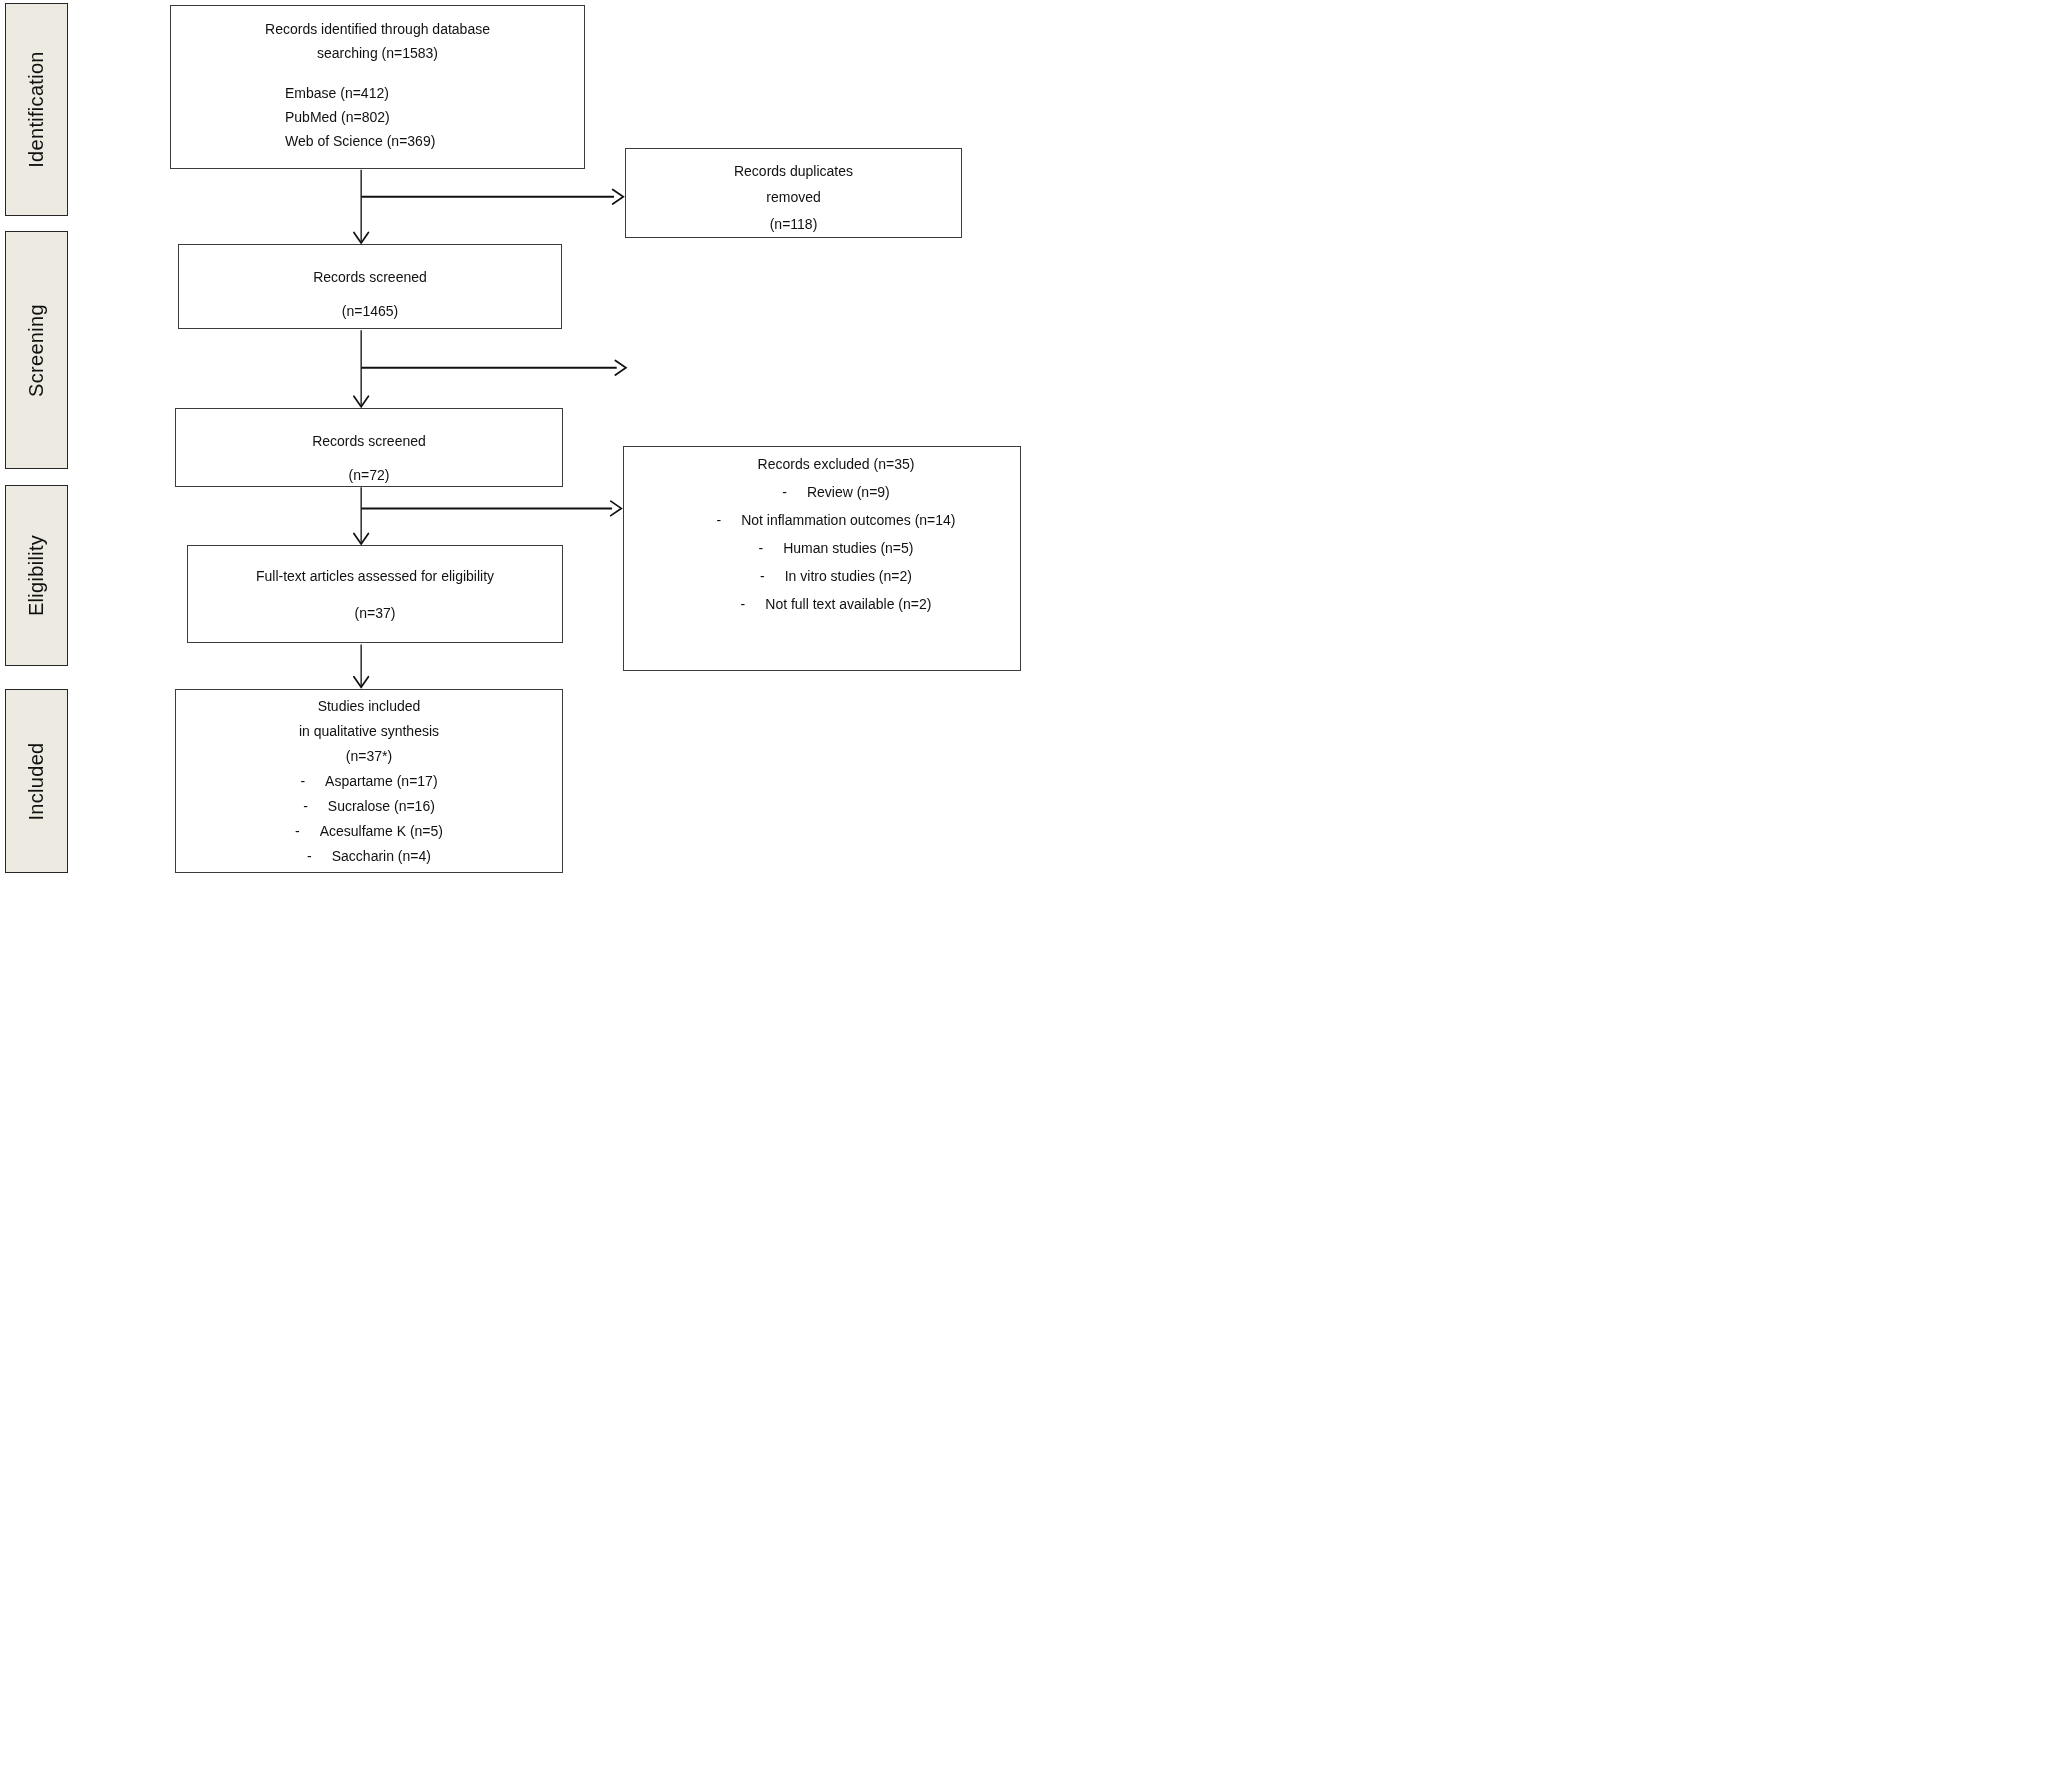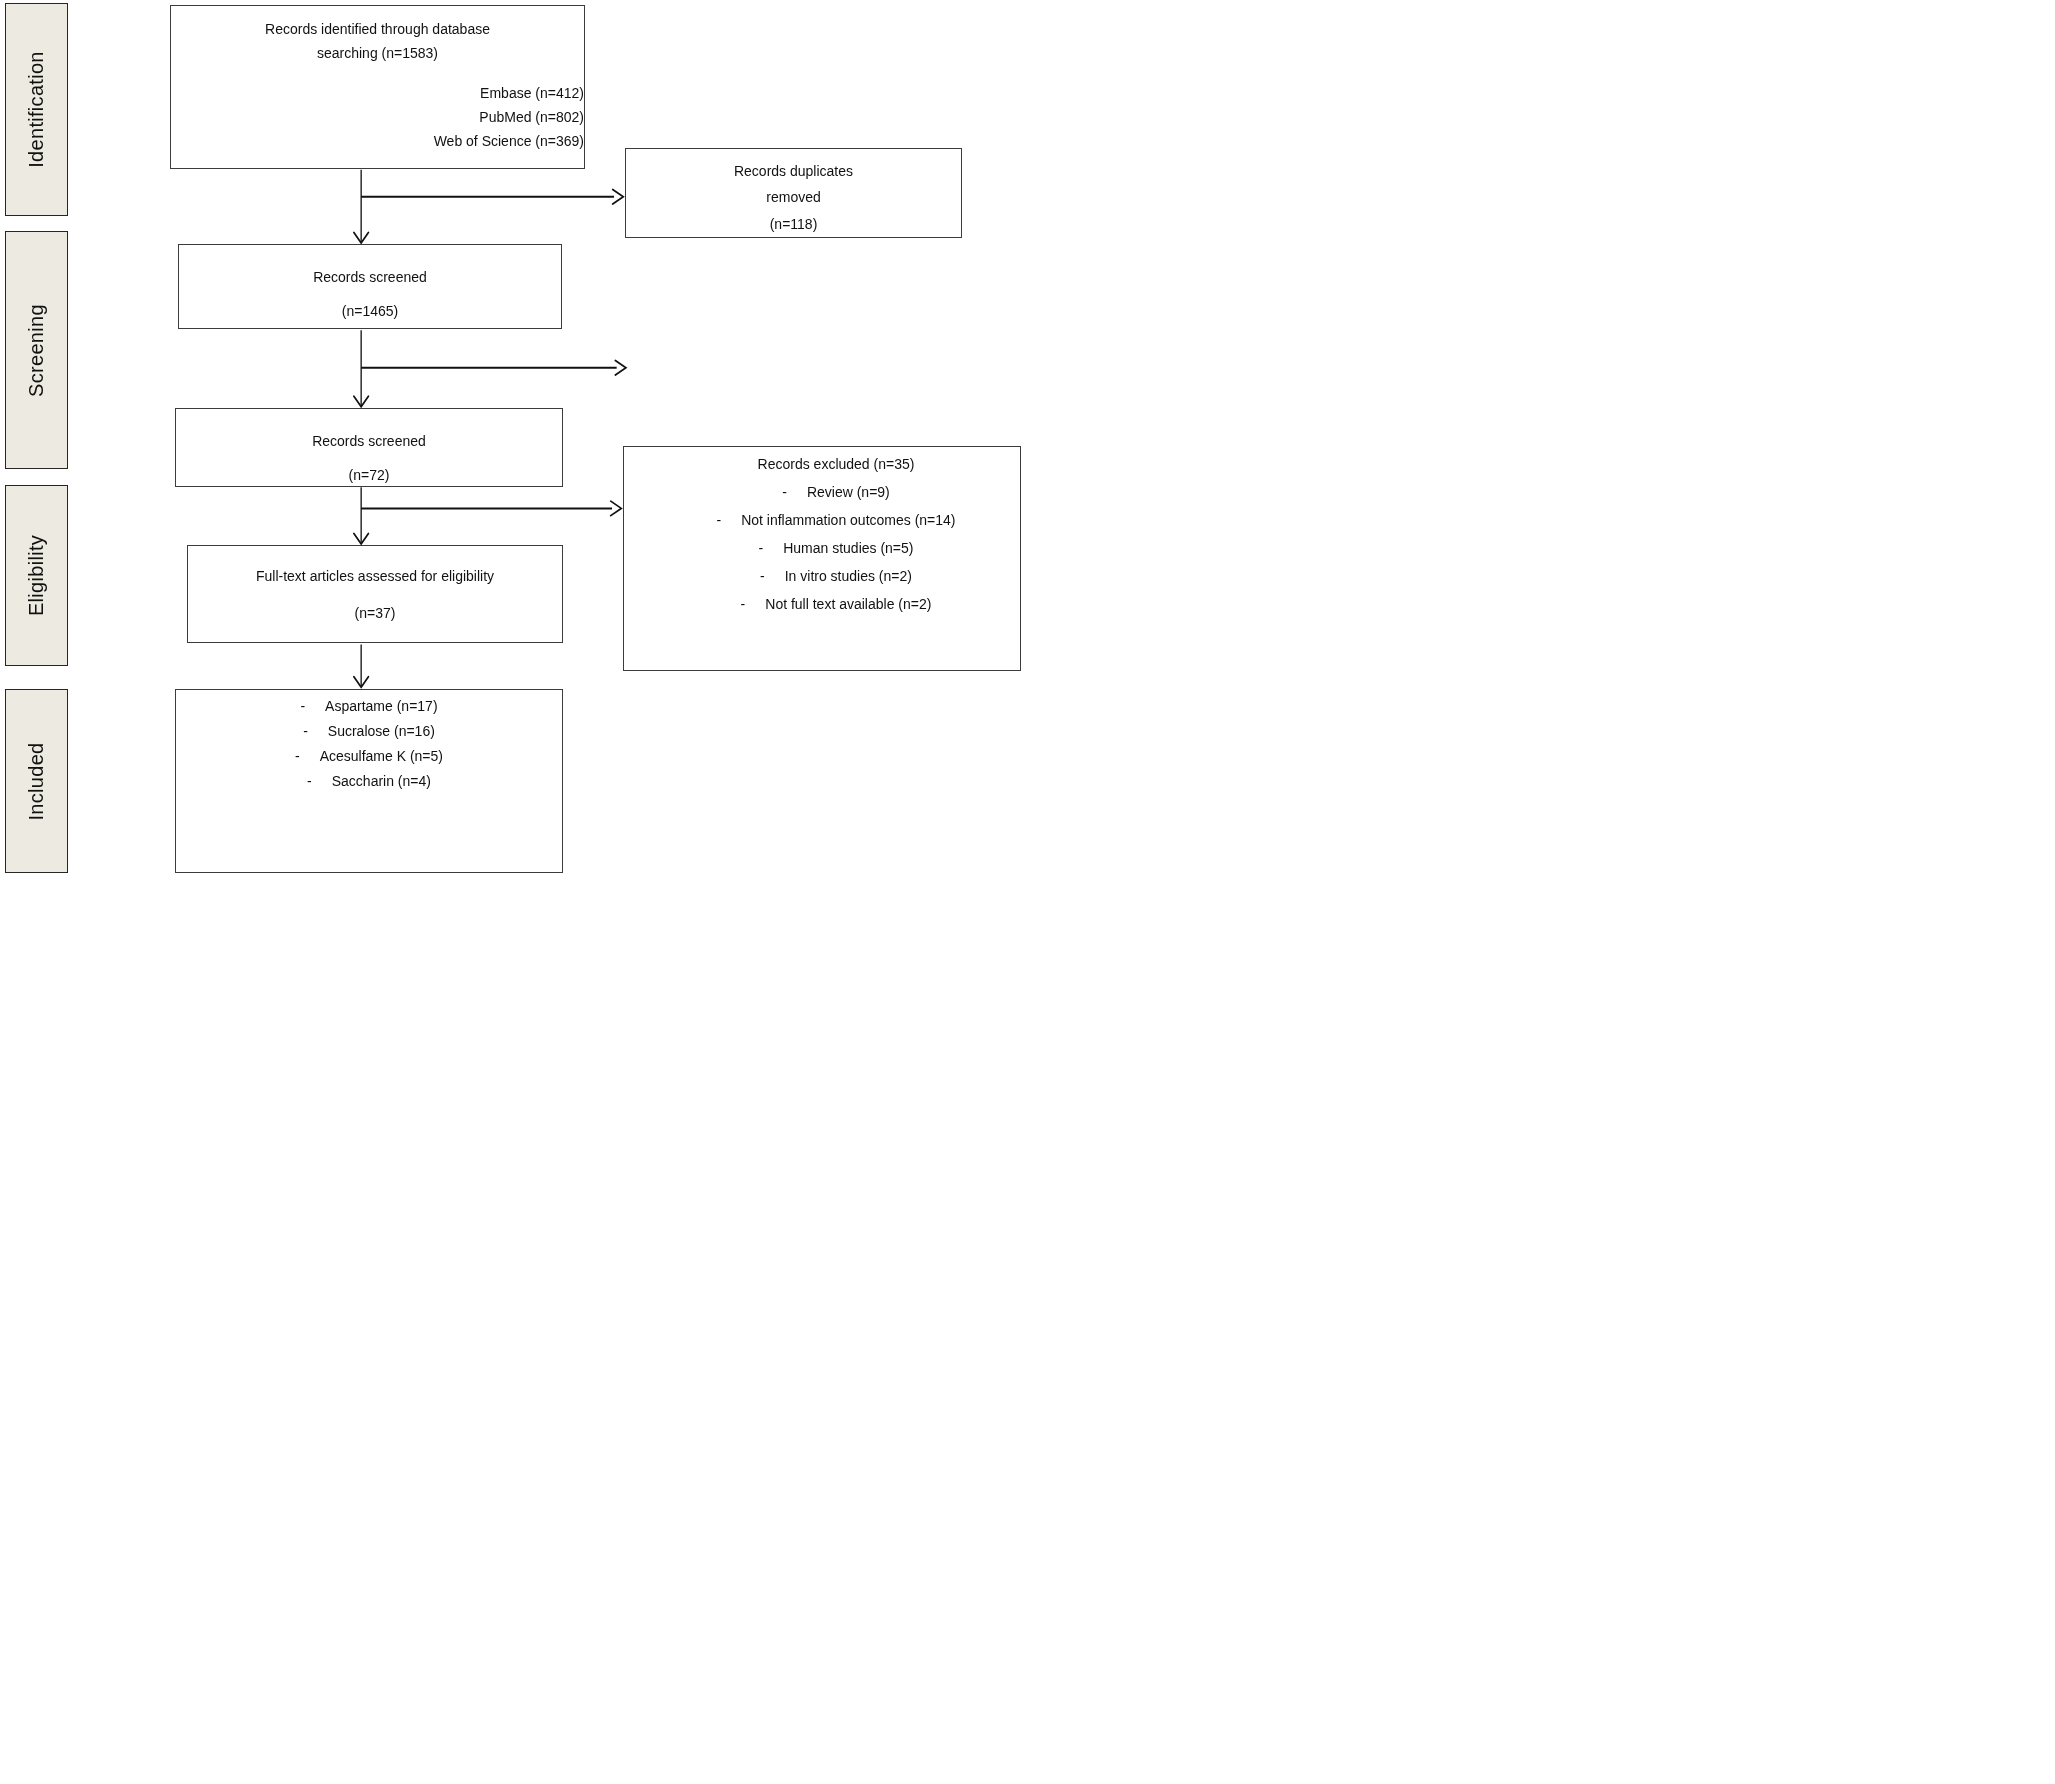--- a/index.html
+++ b/index.html
@@ -45,21 +45,21 @@
     border:1.3px solid var(--box-border);
     box-sizing:border-box;
     font-size:14px;
     text-align:center;
     color:var(--text);
   }
   .box .line{white-space:nowrap;}
   .b-identified{line-height:24px;padding-top:10.6px;}
   .b-identified .gap{height:16px;}
   .b-identified .sources{text-align:left;padding-left:114px;}
-  .b-identified .sources .line{line-height:24px;text-align:right;}
+  .b-identified .sources .line{line-height:24px;}
   .b-dup{line-height:26.4px;padding-top:9px;}
   .b-screened{line-height:34px;padding-top:15px;}
   .b-irrelevant{line-height:30px;padding-top:9.2px;}
   .b-excluded{line-height:28px;padding-top:2.6px;}
   .b-excluded .line{white-space:normal;}
   .b-fulltext{line-height:37px;padding-top:12px;}
   .b-included{line-height:25px;padding-top:4px;}
   .dash-item .dash{display:inline-block;margin-right:20px;}
   
   #connectors{
@@ -120,20 +120,25 @@
 
   <div class="box b-fulltext" style="left:187px;top:545px;width:376px;height:98px;">
     <div>
         <div class="line">Full-text articles assessed for eligibility</div>
         <div class="line">(n=37)</div>
       </div>
   </div>
 
   <div class="box b-included" style="left:175px;top:689px;width:388px;height:184px;">
     <div>
+        <div class="line">Studies included</div>
+        <div class="line">in qualitative synthesis</div>
+        <div class="line">(n=37*)</div>
+      </div>
+    <div>
         <div class="dash-item">
           <div class="line"><span class="dash">-</span><span>Aspartame (n=17)</span></div>
         </div>
         <div class="dash-item">
           <div class="line"><span class="dash">-</span><span>Sucralose (n=16)</span></div>
         </div>
         <div class="dash-item">
           <div class="line"><span class="dash">-</span><span>Acesulfame K (n=5)</span></div>
         </div>
         <div class="dash-item">

